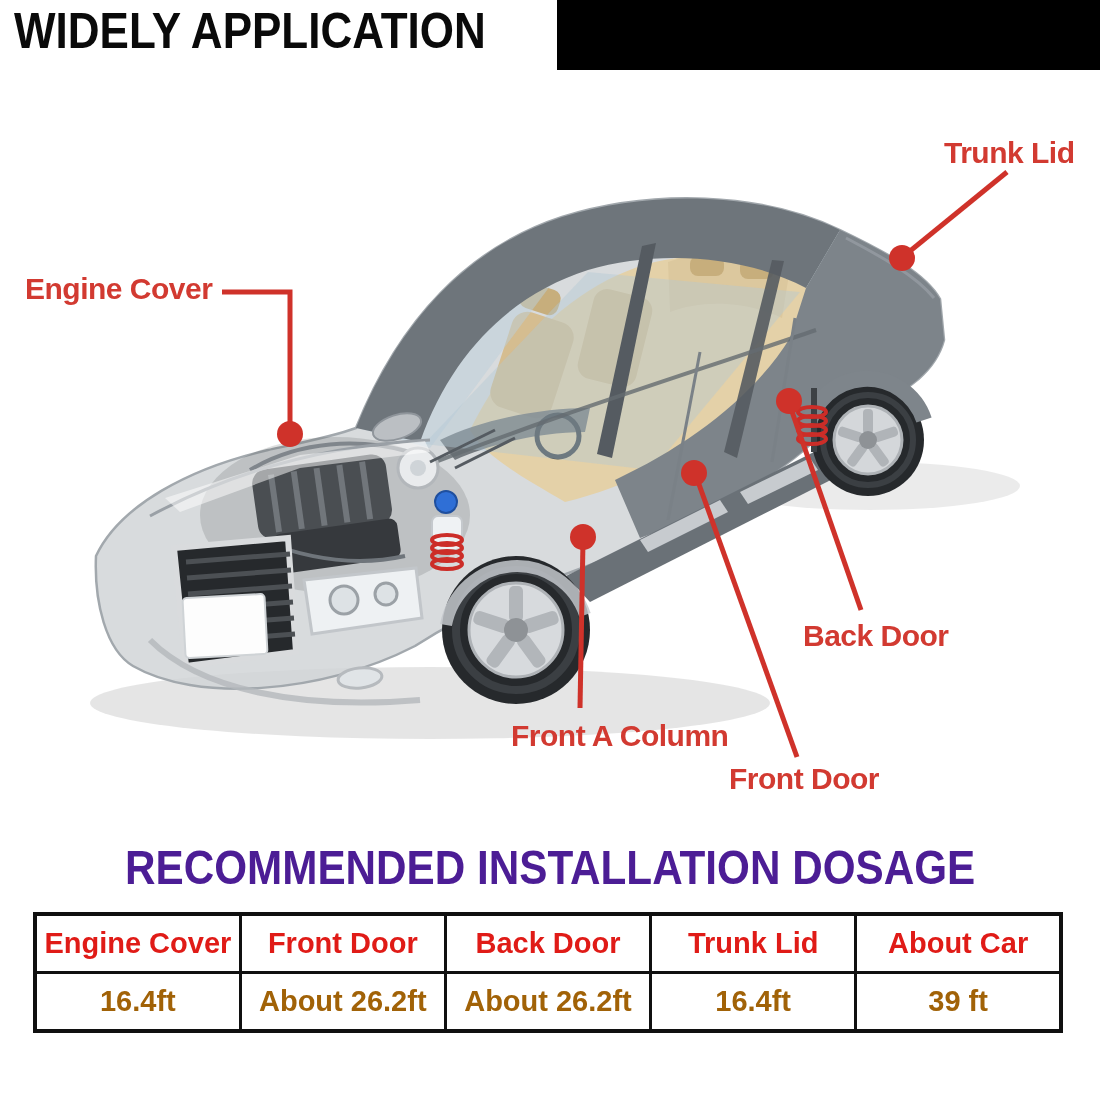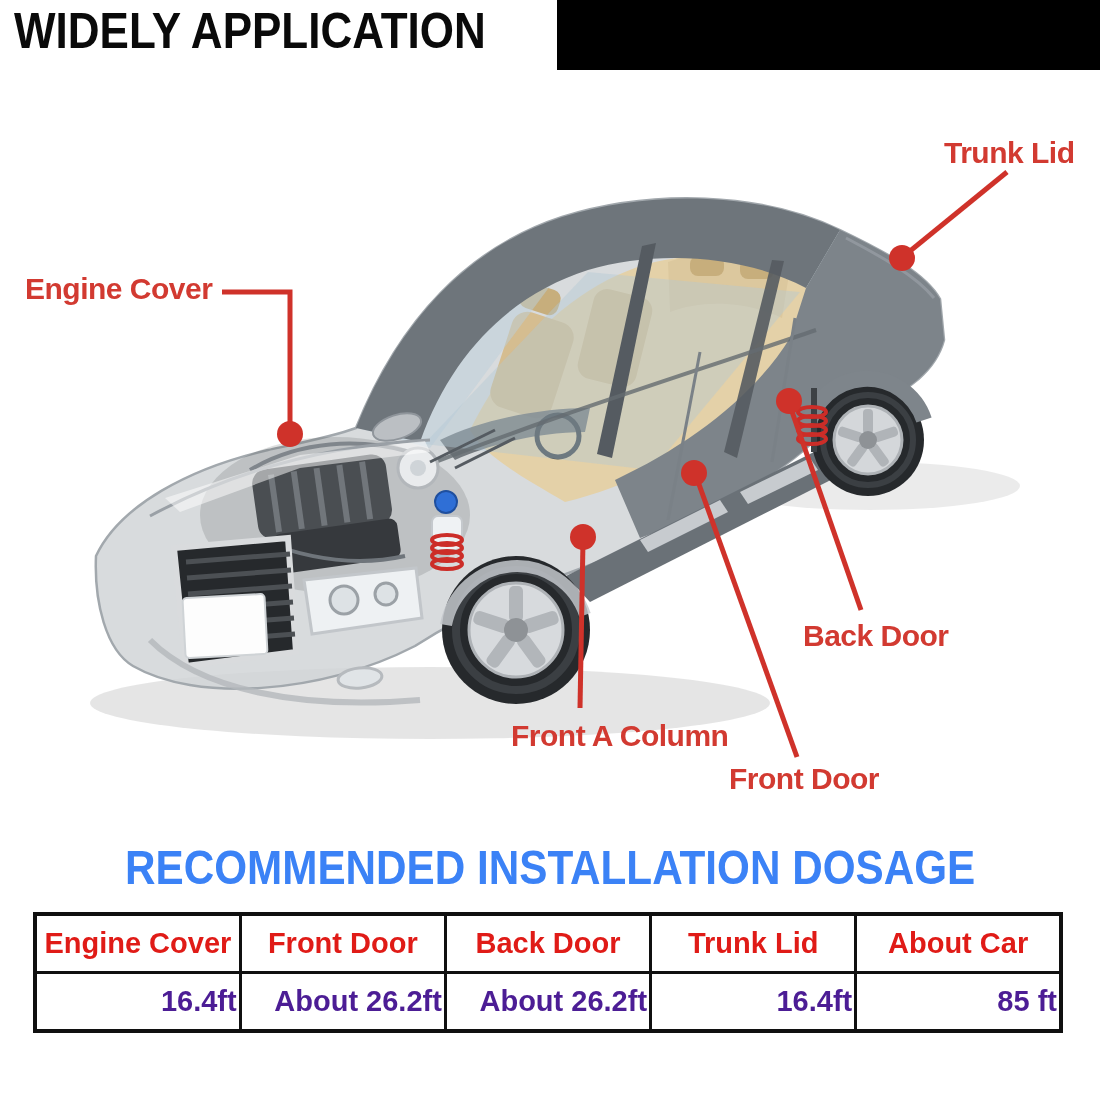--- a/index.html
+++ b/index.html
@@ -26,34 +26,34 @@
   #lbl-engine{left:25px;top:272px;}
   #lbl-trunk{left:944px;top:136px;}
   #lbl-back{left:803px;top:619px;}
   #lbl-frontdoor{left:729px;top:762px;}
   #lbl-acolumn{left:468px;top:719px;margin-left:43px;}
   
   svg.scene{position:absolute;left:0;top:0;width:1100px;height:1100px;z-index:1;}
   
   .dosage-title{
     position:absolute;left:0;top:840px;width:1100px;text-align:center;
-    font-size:48px;font-weight:800;color:#3b82f6;white-space:nowrap;z-index:4;
+    font-size:48px;font-weight:800;color:#4c1d95;white-space:nowrap;z-index:4;
   }
   .dosage-title span{display:inline-block;transform:scaleX(.88);transform-origin:center;}
   table.dosage{
     position:absolute;left:33px;top:912px;width:1030px;z-index:4;
     border-collapse:collapse;table-layout:fixed;background:#fff;
     border:4px solid #101010;
   }
   table.dosage td{
     border:3px solid #101010;text-align:center;vertical-align:middle;
     height:55px;font-size:29px;font-weight:700;padding:0 2px;white-space:nowrap;
   }
   table.dosage tr.hdr td{color:var(--table-red,#e01b17);}
-  table.dosage tr.val td{color:#4c1d95;text-align:right;}
+  table.dosage tr.val td{color:#a16207;}
 </style>
 </head>
 <body>
 
 <div class="banner-title">WIDELY APPLICATION</div>
 <div class="banner-block"></div>
 
 <svg class="scene" viewBox="0 0 1100 1100" aria-hidden="true">
 
   <g>
@@ -232,16 +232,16 @@
       <td>Front Door</td>
       <td>Back Door</td>
       <td>Trunk Lid</td>
       <td>About Car</td>
     </tr>
     <tr class="val">
       <td>16.4ft</td>
       <td>About 26.2ft</td>
       <td>About 26.2ft</td>
       <td>16.4ft</td>
-      <td>85 ft</td>
+      <td>39 ft</td>
     </tr>
   </tbody>
 </table>
 
 </body></html>

